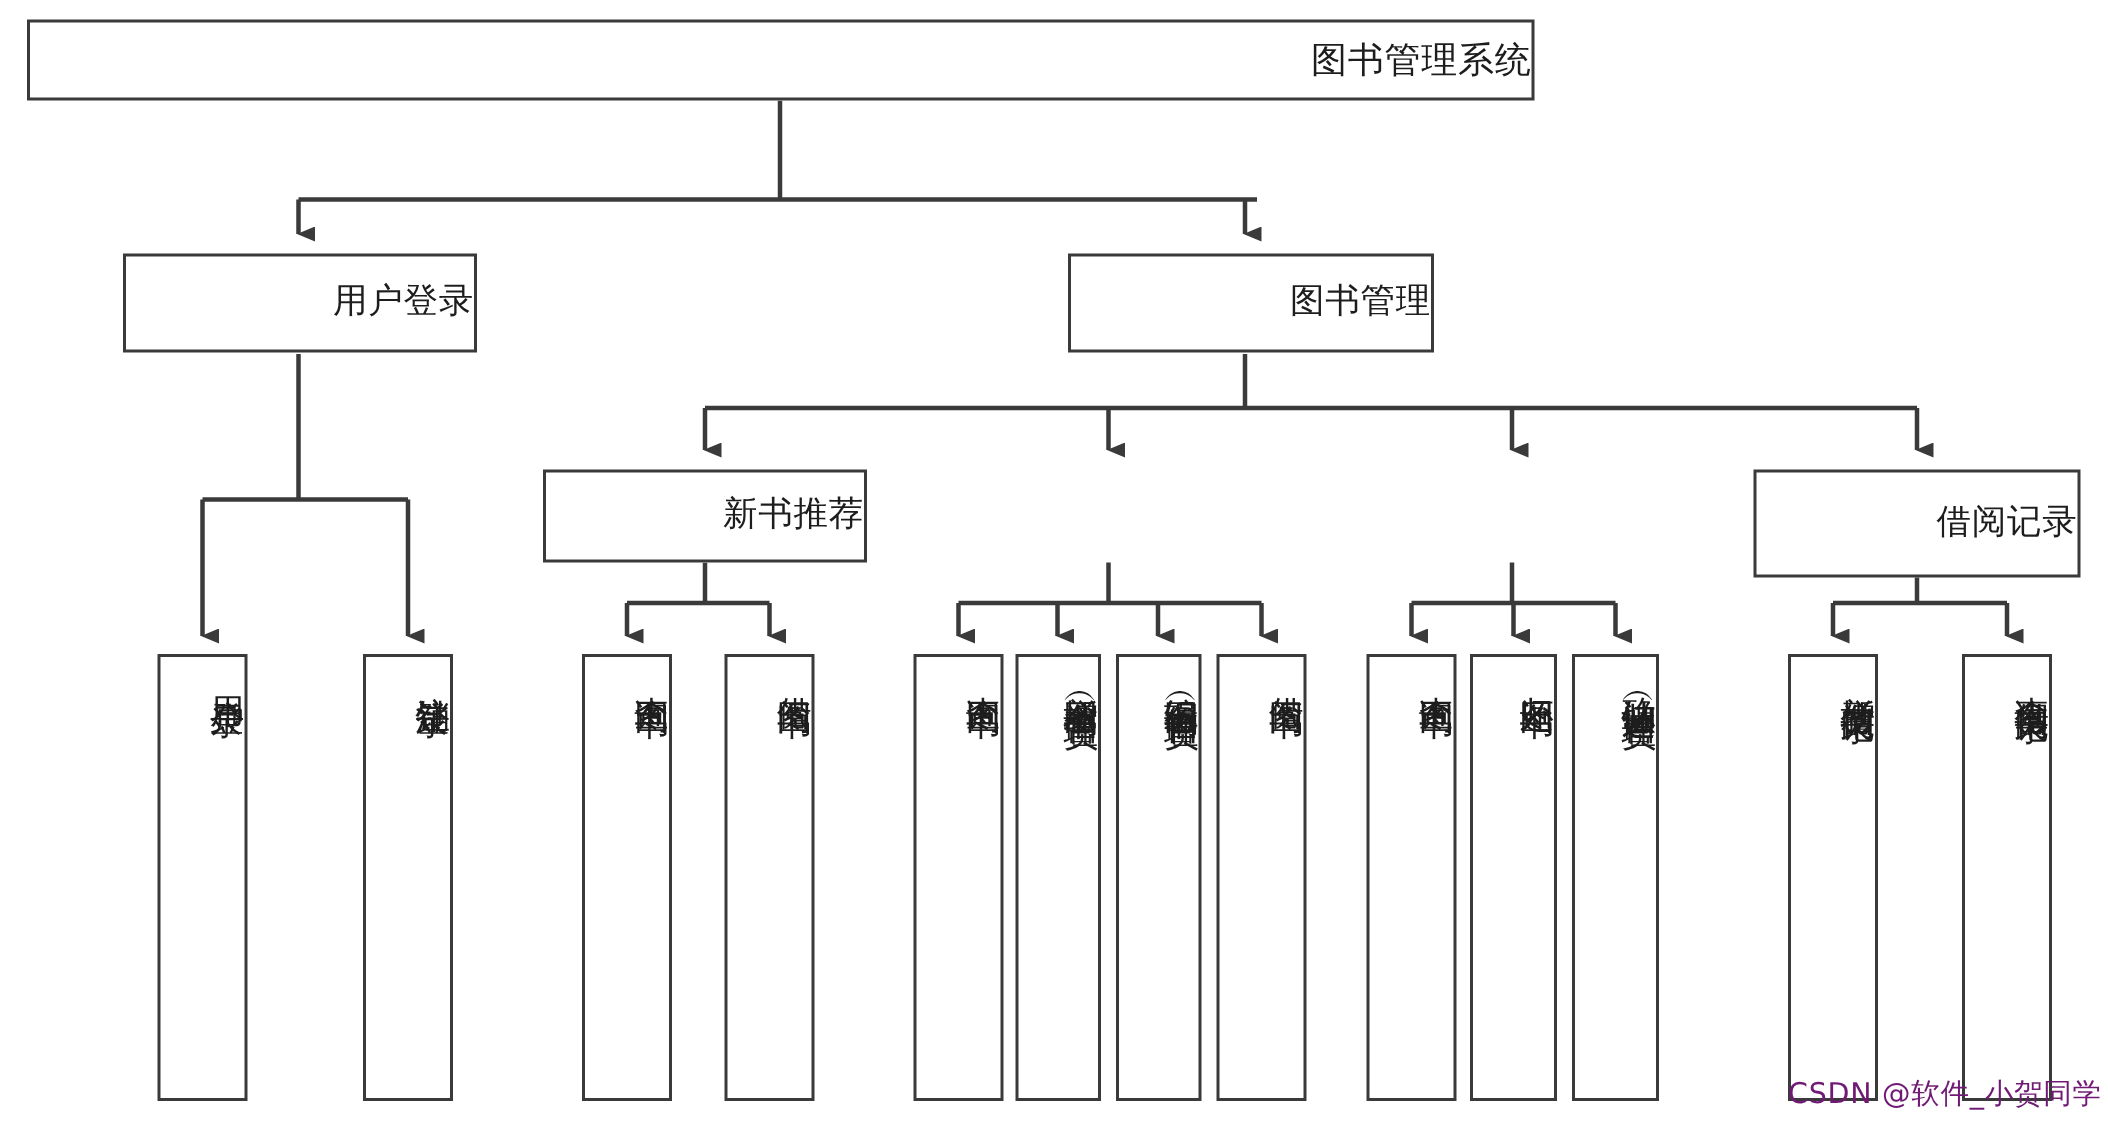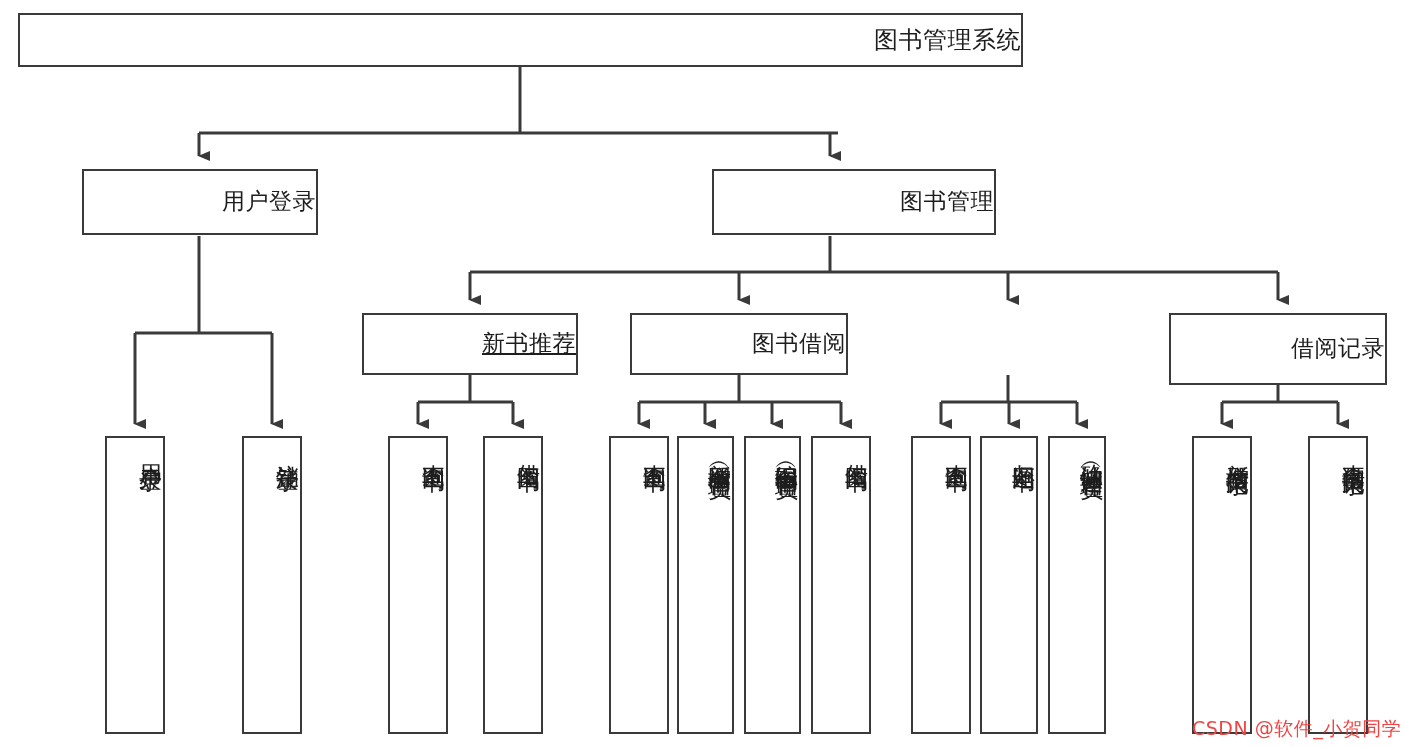--- a/index.html
+++ b/index.html
@@ -57,21 +57,21 @@
     font-size: 23px;
     line-height: 1.12;
     letter-spacing: 2px;
     white-space: nowrap;
   }
   .node.root .node-label {
     font-size: 24px;
   }
   .watermark {
     position: absolute;
-    color: #ef4444;
+    color: #701a75;
     font-size: 19px;
     letter-spacing: 0.5px;
     z-index: 5;
     white-space: nowrap;
     user-select: none;
   }
 </style>
 </head>
 <body>
 
@@ -127,29 +127,26 @@
     </g>
   </svg>
 
   <div class="node horiz root" style="left:18px; top:13px; width:1005px; height:54px;">
     <span class="node-label">图书管理系统</span>
   </div>
 
   <div class="node horiz" style="left:82px; top:169px; width:236px; height:66px;">
     <span class="node-label">用户登录</span>
   </div>
-  <div class="node horiz" style="left:712px; top:169px; width:284px; height:66px;">
+  <div class="node horiz" style="left:712px; top:169px; width:244px; height:66px;">
     <span class="node-label">图书管理</span>
   </div>
 
-  <div class="node horiz" style="left:362px; top:313px; width:216px; height:62px;text-decoration:underline;">
+  <div class="node horiz" style="left:362px; top:313px; width:216px; height:62px;">
     <span class="node-label">新书推荐</span>
-  </div>
-  <div class="node horiz" style="left:630px; top:313px; width:218px; height:62px;">
-    <span class="node-label">图书借阅</span>
   </div>
   <div class="node horiz" style="left:1169px; top:313px; width:218px; height:72px;">
     <span class="node-label">借阅记录</span>
   </div>
 
   <div class="node vert" style="left:105px; top:436px; width:60px; height:298px;">
     <span class="node-label">用户登录</span>
   </div>
   <div class="node vert" style="left:242px; top:436px; width:60px; height:298px;">
     <span class="node-label">注销登录</span>

